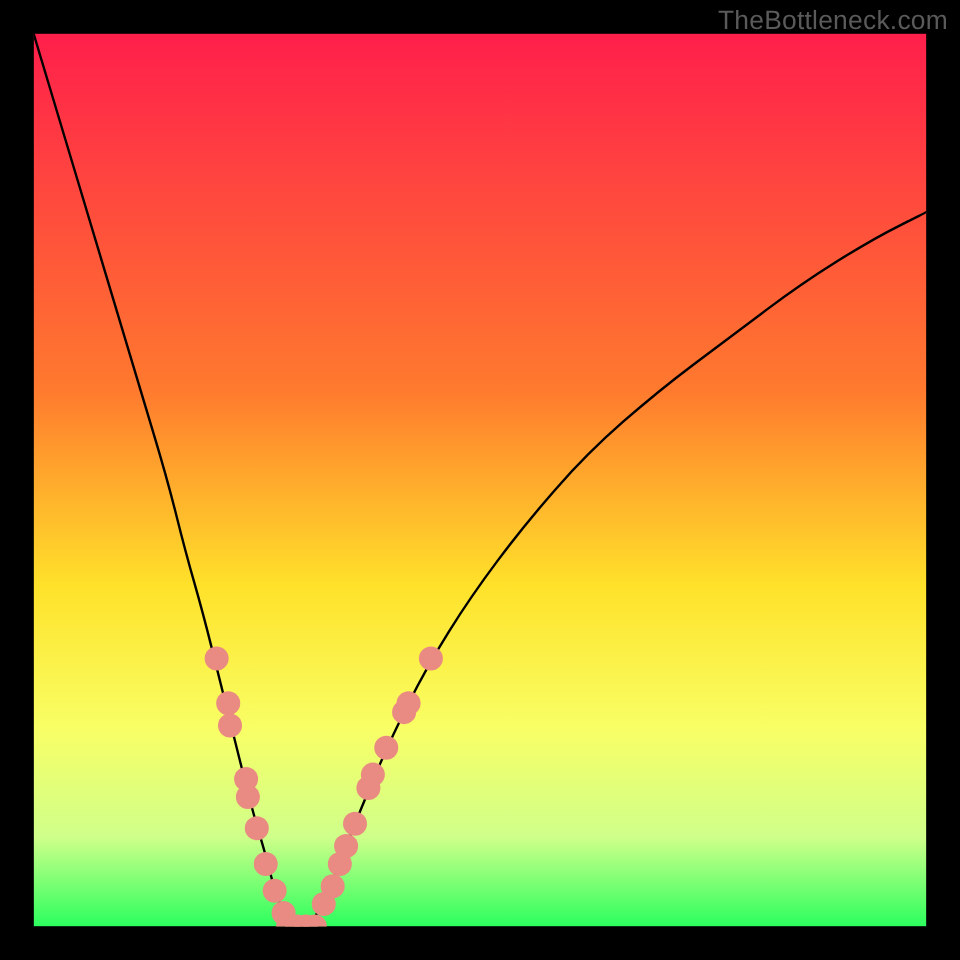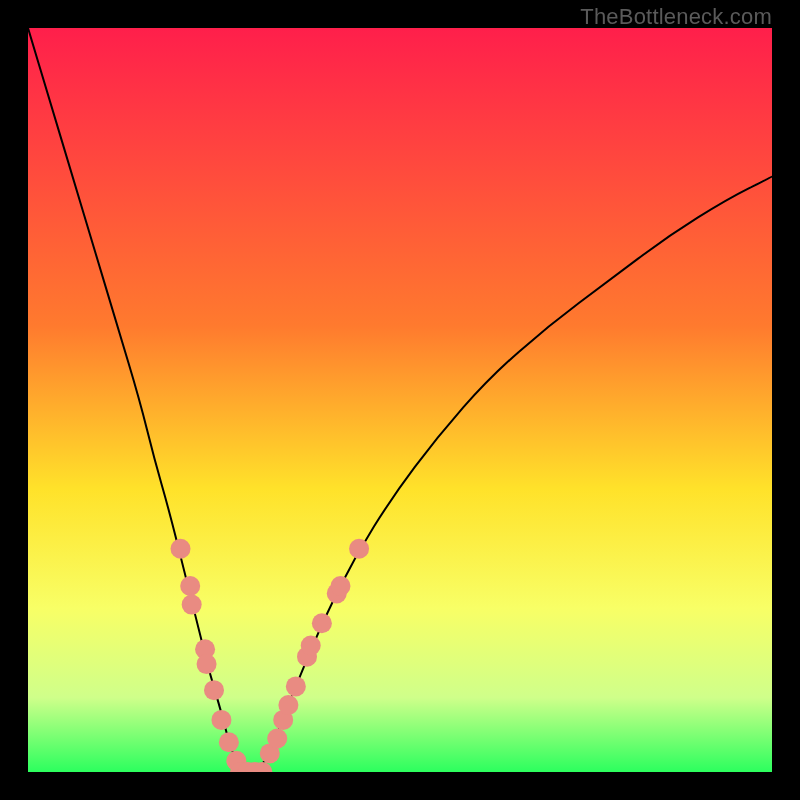--- a/index.html
+++ b/index.html
@@ -12,21 +12,21 @@
     overflow: hidden;
   }
   .frame {
     position: absolute;
     inset: 0;
     background: #000;
   }
   .watermark {
     position: absolute;
     top: 4px;
-    right: 28px;
+    right: 10px;
     color: #5a5a5a;
     font-size: 22px;
     font-weight: 500;
     letter-spacing: 0.2px;
     z-index: 10;
   }
   .plot {
     position: absolute;
     left: 28px;
     top: 28px;

